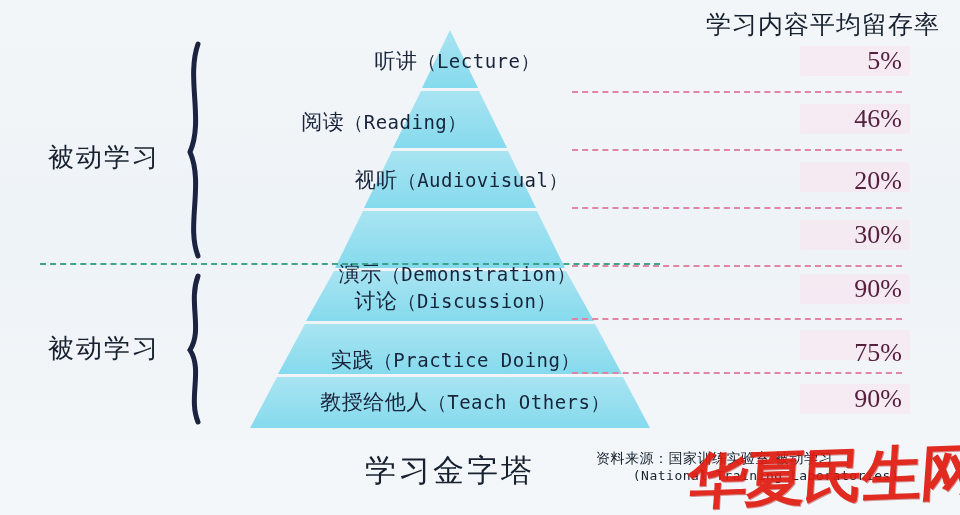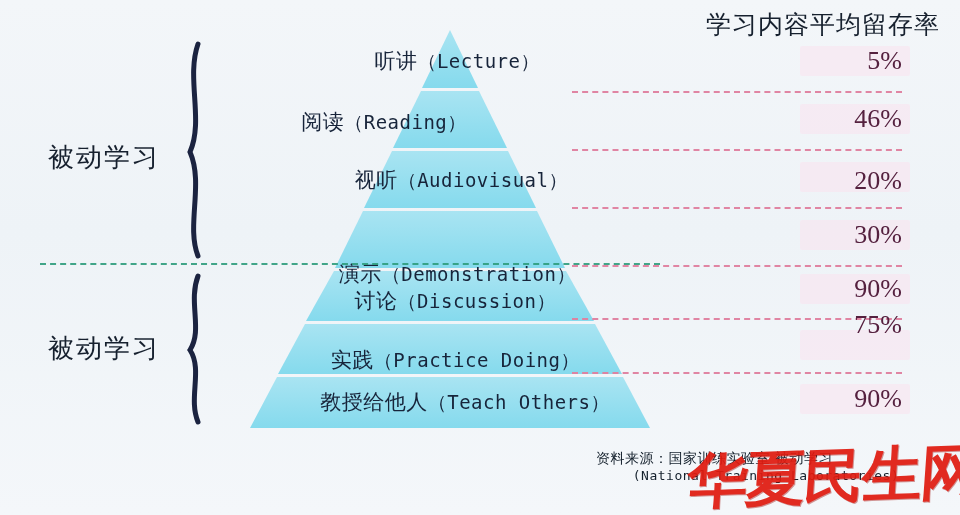--- a/index.html
+++ b/index.html
@@ -226,32 +226,33 @@
 
   <div class="pct-band" style="top:220px;"></div>
   <div class="pct" style="top:220px;">30%</div>
   <div class="dash-pink" style="top:265px;"></div>
 
   <div class="pct-band" style="top:274px;"></div>
   <div class="pct" style="top:274px;">90%</div>
   <div class="dash-pink" style="top:318px;"></div>
 
   <div class="pct-band" style="top:330px;"></div>
-  <div class="pct" style="top:310px;text-align:right;">75%</div>
+  <div class="pct" style="top:338px;text-align:right;">75%</div>
   <div class="dash-pink" style="top:372px;"></div>
 
   <div class="pct-band" style="top:384px;"></div>
   <div class="pct" style="top:384px;">90%</div>
 
   <div class="dash-green" style="top:263px;"></div>
 
   <div class="cat" style="left:48px; top:140px;">被动学习</div>
 
   <div class="cat" style="left:48px; top:331px;">被动学习</div>
 
+  <div id="pyramid-title">学习金字塔</div>
 
   <div id="source">
     <div class="line1">资料来源：国家训练实验室 被动学习</div>
     <div class="line2">(National Training Laboratories)</div>
   </div>
 
   <div id="watermark">华夏民生网</div>
 
 </div>
 

